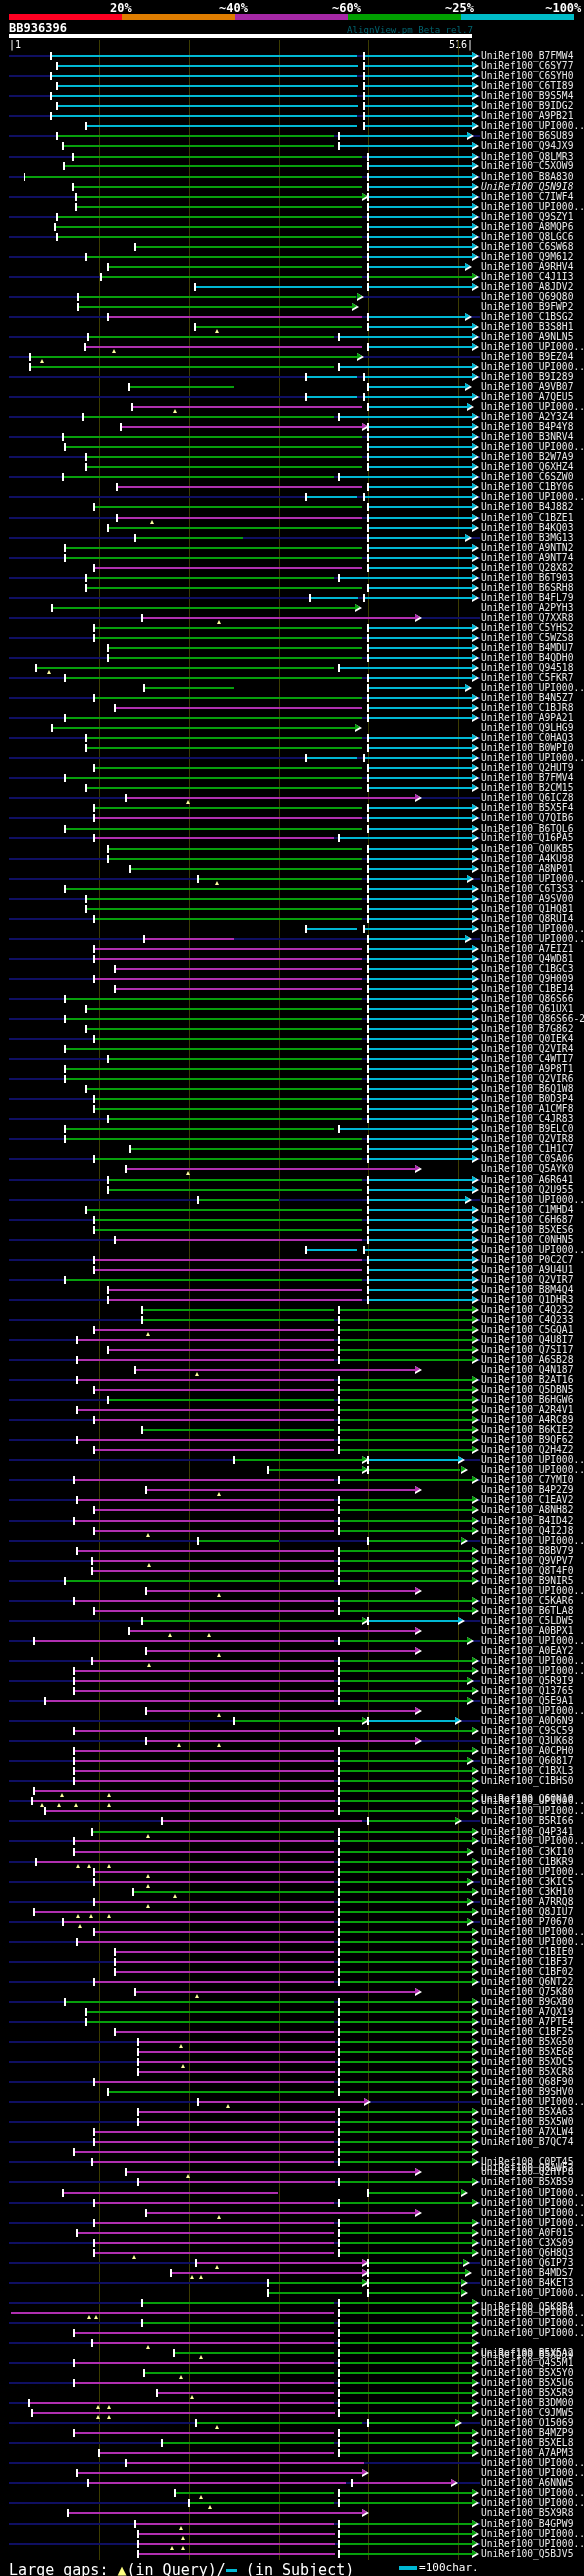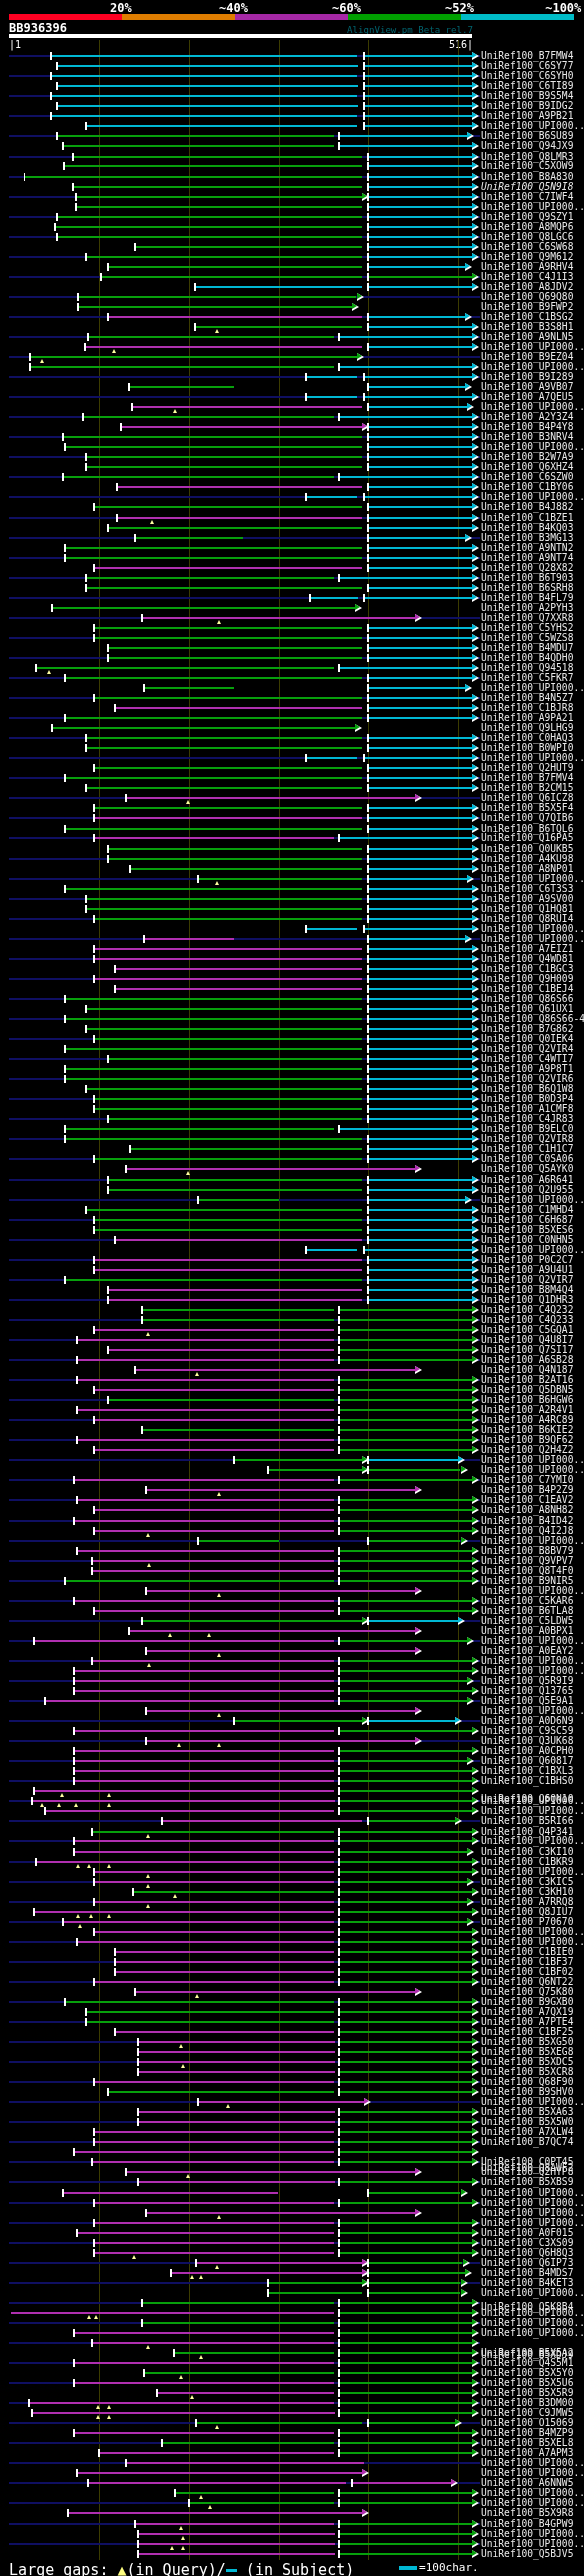--- a/index.html
+++ b/index.html
@@ -35,21 +35,21 @@
 
 <div id="app">
   <div id="scalebar">
       <div class="scaleseg" style="left: 9.1px; width: 113px; background: rgb(255, 0, 34);"></div>
       <div class="pct" style="left: 122px; transform: translateX(-55%);">20%</div>
       <div class="scaleseg" style="left: 122px; width: 113px; background: rgb(223, 125, 0);"></div>
       <div class="pct" style="left: 235px; transform: translateX(-55%);">~40%</div>
       <div class="scaleseg" style="left: 235px; width: 113px; background: rgb(166, 40, 166);"></div>
       <div class="pct" style="left: 348px; transform: translateX(-55%);">~60%</div>
       <div class="scaleseg" style="left: 348px; width: 113px; background: rgb(0, 160, 0);"></div>
-      <div class="pct" style="left: 461px; transform: translateX(-55%);">~52%</div>
+      <div class="pct" style="left: 461px; transform: translateX(-55%);">~25%</div>
       <div class="scaleseg" style="left: 461px; width: 113px; background: rgb(0, 188, 200);"></div>
       <div class="pct" style="right: 3.7px;">~100%</div>
     </div>
   <div class="qname">BB936396</div>
   <div class="beta">AlignView.pm Beta rel.7</div>
   <div class="qbar"></div>
   <div class="rul" style="left:9.1px">|1</div>
   <div class="rul" style="right:112px">516|</div>
   <div id="gridwrap">
       <div class="grid" style="left: 99px;"></div>
@@ -971,21 +971,21 @@
         <span class="lbl" style="top: 0px;">UniRef100_Q61UX1</span>
       </div>
       <div class="row" style="top: 1014px;">
         <div class="leader" style="left: 9.1px; width: 471px; top: 4.1px;"></div>
         <div class="bar g tx" style="left: 65px; width: 297px; top: 3.7px;"></div>
         <div class="tick" style="left: 64px; top: 0.9px;"></div>
         <div class="bar c" style="left: 367px; width: 105px; top: 3.7px;"></div>
         <div class="tick" style="left: 367px; top: 0.9px;"></div>
         <div class="aw" style="left: 472px; top: 0.5px;"></div>
         <div class="ac" style="left: 472px; top: 1.4px; border-left: 5.5px solid rgb(0, 184, 212);"></div>
-        <span class="lbl" style="top: 0px;">UniRef100_Q86S66-4</span>
+        <span class="lbl" style="top: 0px;">UniRef100_Q86S66-2</span>
       </div>
       <div class="row" style="top: 1024px;">
         <div class="bar g tx" style="left: 85px; width: 277px; top: 3.7px;"></div>
         <div class="tick" style="left: 85px; top: 0.9px;"></div>
         <div class="bar c" style="left: 367px; width: 105px; top: 3.7px;"></div>
         <div class="tick" style="left: 367px; top: 0.9px;"></div>
         <div class="aw" style="left: 472px; top: 0.5px;"></div>
         <div class="ac" style="left: 472px; top: 1.4px; border-left: 5.5px solid rgb(0, 184, 212);"></div>
         <span class="lbl" style="top: 0px;">UniRef100_B7G862</span>
       </div>

